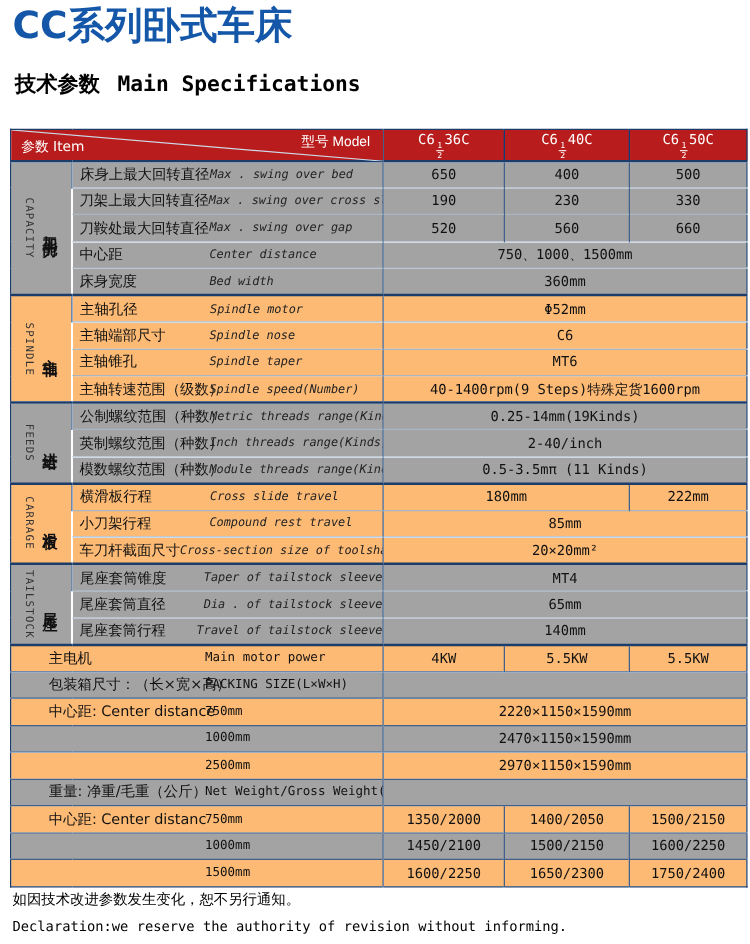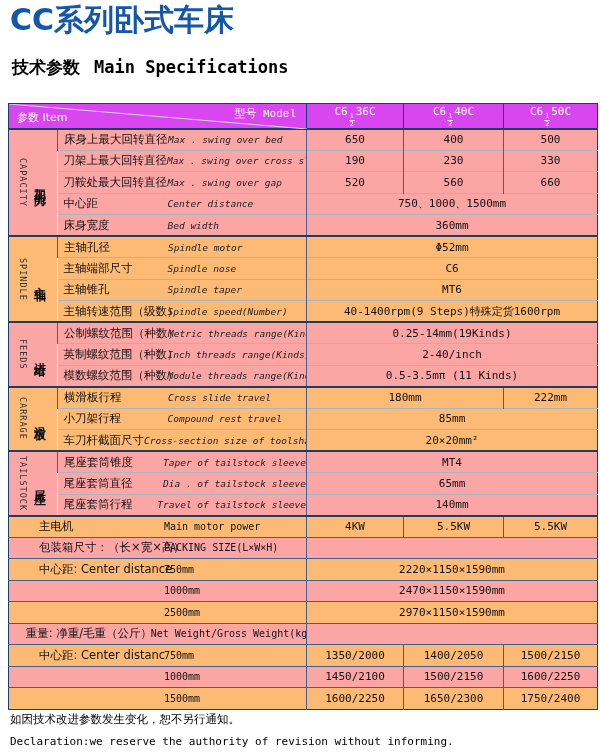--- a/index.html
+++ b/index.html
@@ -18,36 +18,36 @@
   }
   .subtitle .en { font-family:"DejaVu Sans Mono", monospace; margin-left:14px; }
 
   table.spec {
     position:absolute; left:8px; top:103px; width:589px;
     border-collapse:collapse; table-layout:fixed;
     border:1px solid #1c3c6a;
   }
   
   thead th {
-    height:25px; background:#d946ef; color:#fff; font-weight:normal;
+    height:25px; background:#b91c1c; color:#fff; font-weight:normal;
     font-size:11px; border-left:1px solid #0d3f7d; padding:0;
     font-family:"DejaVu Sans Mono", monospace;
   }
   th.corner { position:relative; border-left:none; }
   th.corner .item-lab { position:absolute; left:8px; bottom:3px; font-size:11px; font-family:"DejaVu Sans", sans-serif; }
-  th.corner .model-lab { position:absolute; right:10px; top:2px; font-size:11px; font-family:Liberation Mono, monospace;margin-left:31px; }
+  th.corner .model-lab { position:absolute; right:10px; top:2px; font-size:11px; font-family:Liberation Sans, sans-serif;margin-left:31px; }
   th.corner svg { position:absolute; left:0; top:0; }
 
   .fr { display:inline-flex; flex-direction:column; align-items:center; line-height:1; font-size:6.5px; margin:0 1px; vertical-align:-3px; }
   .fr .n { border-bottom:1px solid rgba(255,255,255,.85); padding:0 1px 0.5px; }
 
   
   td { height:21.5px; padding:0; border-left:1px solid #41618c; font-size:11px; overflow:hidden; }
   td:first-child { border-left:none; }
-  tr.shade-light td { background:#fca5a5;margin-top:33px; }
+  tr.shade-light td { background:#a3a3a3;margin-top:33px; }
   tr.shade-blue  td { background:#fdba74; }
   tr.row-inner td { border-top:1px solid #a8b6c4; }
   tr.group-start td { border-top:2px solid #1c3c6a; }
   tr.bottom-row td { border-top:1px solid #41618c; }
   tr.bottom-first td { border-top:2px solid #1c3c6a; }
 
   td.group-cell { vertical-align:middle; }
   .gwrap { display:flex; align-items:center; justify-content:center; gap:3px; }
   .gv-en {
     writing-mode:vertical-rl; text-orientation:mixed;
@@ -55,21 +55,21 @@
   }
   .gv-cn {
     writing-mode:vertical-rl; text-orientation:upright;
     font-size:12px; font-weight:600; letter-spacing:2px; color:#111;
   }
 
   .lwrap { display:flex; align-items:center; height:100%; }
   .lab-cn { width:110px; padding-left:6px; font-size:11.5px; white-space:nowrap; }
   .lab-en { flex:1; font-family:"DejaVu Sans Mono", monospace; font-size:9.5px; color:#222; white-space:nowrap;font-style:italic; }
 
-  .bwrap { display:flex; align-items:center; height:100%;justify-content:center; }
+  .bwrap { display:flex; align-items:center; height:100%; }
   .b-cn { width:155px; padding-left:30px; font-size:11.5px; white-space:nowrap; }
   .b-sub { flex:1; font-family:"DejaVu Sans Mono", monospace; font-size:10px; white-space:nowrap; }
 
   td.val-cell {
     text-align:center; font-family:"DejaVu Sans Mono", monospace; font-size:11px; color:#111;
   }
 
   .footer-cn { position:absolute; left:10px; top:712px; font-size:11.5px; color:#000; }
   .footer-en { position:absolute; left:10px; top:735px; font-size:11px; font-family:"DejaVu Sans Mono", monospace; color:#000; }
 </style>

